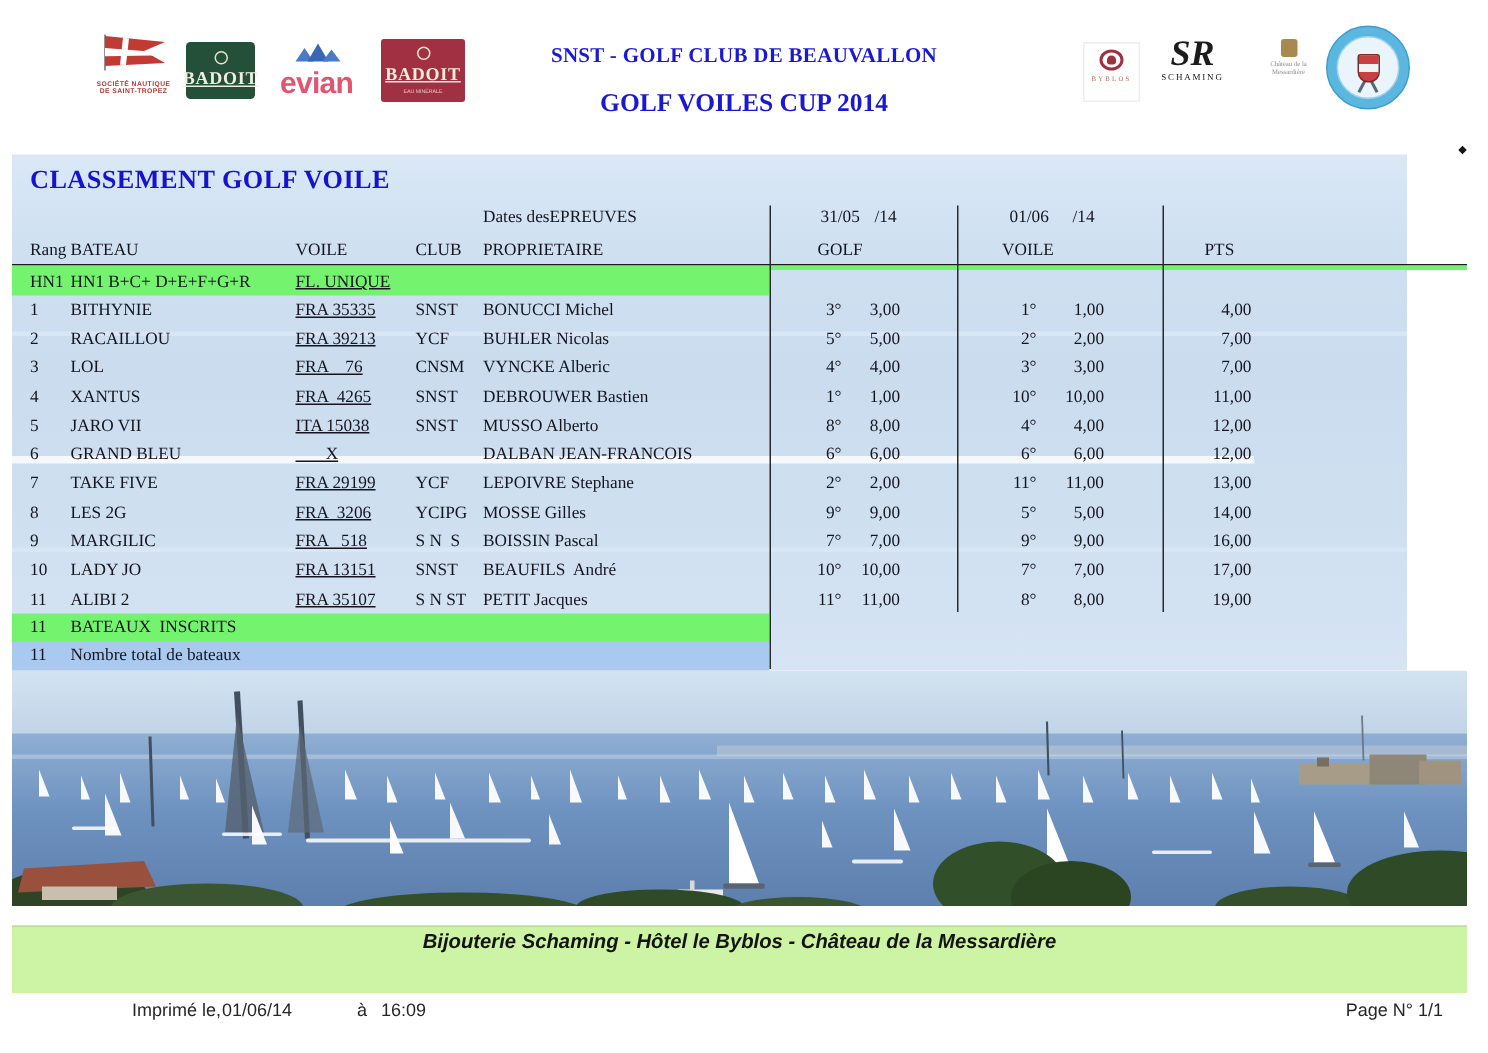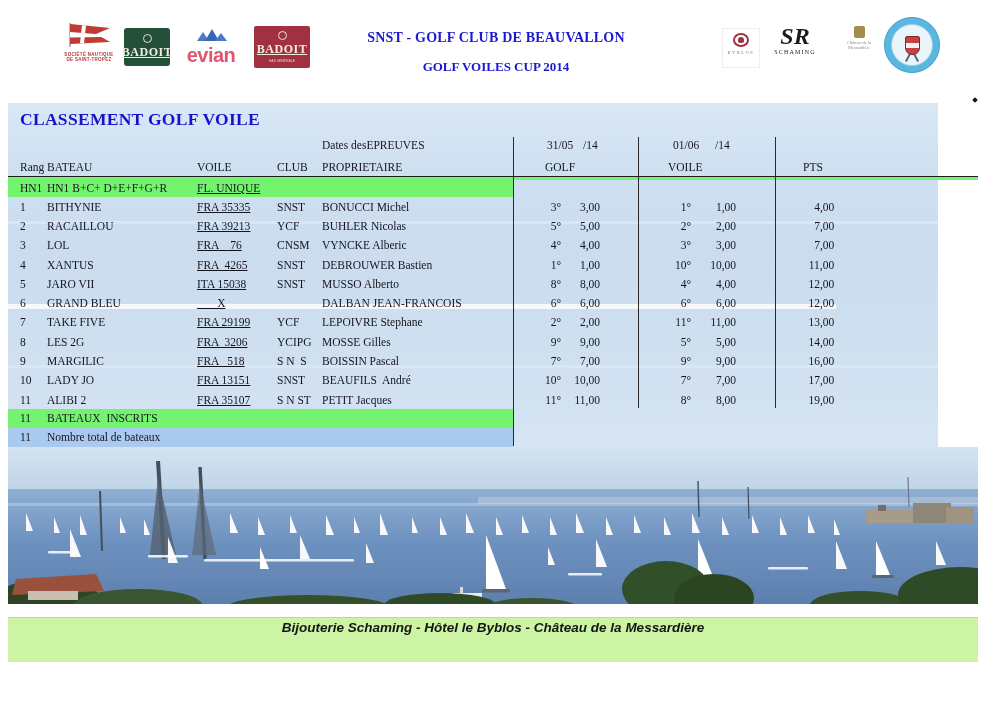--- a/index.html
+++ b/index.html
@@ -17,21 +17,21 @@
     display:flex; flex-direction:column; align-items:center; justify-content:center; }
   .badoit-g .bd-emblem, .badoit-r .bd-emblem { width:9px; height:9px; border:1px solid #e7e2cf; border-radius:50%; margin-bottom:2px; }
   .badoit-g .bd-word, .badoit-r .bd-word { color:#f2eede; font-family:"Liberation Serif",serif; font-weight:bold; font-size:12px; letter-spacing:.5px;text-decoration:underline; }
   .evian-logo { left:178px; top:28px; width:66px; height:40px; text-align:center; }
   .evian-word { font-family:"Liberation Sans",sans-serif; font-weight:bold; font-size:20px; color:#e05570; letter-spacing:-.5px; line-height:18px; }
   .badoit-r { left:254px; top:26px; width:56px; height:42px; background:#a13043; border-radius:2px;
     display:flex; flex-direction:column; align-items:center; justify-content:center; }
   .badoit-r .bd-sub { color:#e8c9cf; font-size:3.5px; font-family:"Liberation Sans",sans-serif; margin-top:2px; }
   .titles { position:absolute; left:296px; top:30px; width:400px; text-align:center; }
   .title1 { font-size:14px; font-weight:bold; color:#1a18d0; letter-spacing:.2px; }
-  .title2 { font-size:13px; font-weight:bold; color:#1a18d0; margin-top:13px; }
+  .title2 { font-size:17px; font-weight:bold; color:#1a18d0; margin-top:13px; }
   .byblos-logo { left:722px; top:28px; width:38px; height:40px; background:#fff; border:1px solid #eee; text-align:center; padding-top:4px; }
   .byblos-ring { width:16px; height:14px; border:2px solid #a03040; border-radius:50%; margin:0 auto; background:#fff; position:relative; }
   .byblos-ring::after { content:""; position:absolute; left:3px; top:2px; width:6px; height:6px; background:#a03040; border-radius:50% 50% 2px 2px; }
   .byblos-name { font-family:"Liberation Serif",serif; font-size:4.5px; color:#b06a5a; letter-spacing:1.5px; margin-top:3px; }
   .schaming-logo { left:766px; top:24px; width:58px; height:44px; text-align:center; }
   .sch-mono { font-family:"Liberation Serif",serif; font-size:24px; font-weight:bold; color:#1c1c1c; line-height:24px; font-style:italic; }
   .sch-name { font-family:"Liberation Serif",serif; font-size:6px; color:#1c1c1c; letter-spacing:1.2px; margin-top:1px; }
   .messar-logo { left:834px; top:26px; width:50px; height:42px; text-align:center; }
   .messar-emblem { width:11px; height:12px; background:#a8894e; margin:0 auto 2px auto; border-radius:2px; }
   .messar-name { font-family:"Liberation Serif",serif; font-size:4.5px; color:#8b8b8b; line-height:5px; }
@@ -522,14 +522,21 @@
         <polygon points="8,132 88,127 96,144 4,148" fill="#99503c"></polygon>
         <rect x="20" y="144" width="50" height="9" fill="#c9bfae"></rect>
       </svg>
     </div>
   </div>
 
   <div class="sponsor-band">
     <div class="l2">Bijouterie Schaming   -   Hôtel le Byblos   -   Château de la Messardière</div>
   </div>
 
+  <div class="print-line">
+    <span class="pf pf-label">Imprimé le,</span>
+    <span class="pf pf-date">01/06/14</span>
+    <span class="pf pf-at">à</span>
+    <span class="pf pf-time">16:09</span>
+    <span class="pf pf-page">Page N° 1/1</span>
+  </div>
 
 </div>
 
 </body></html>

